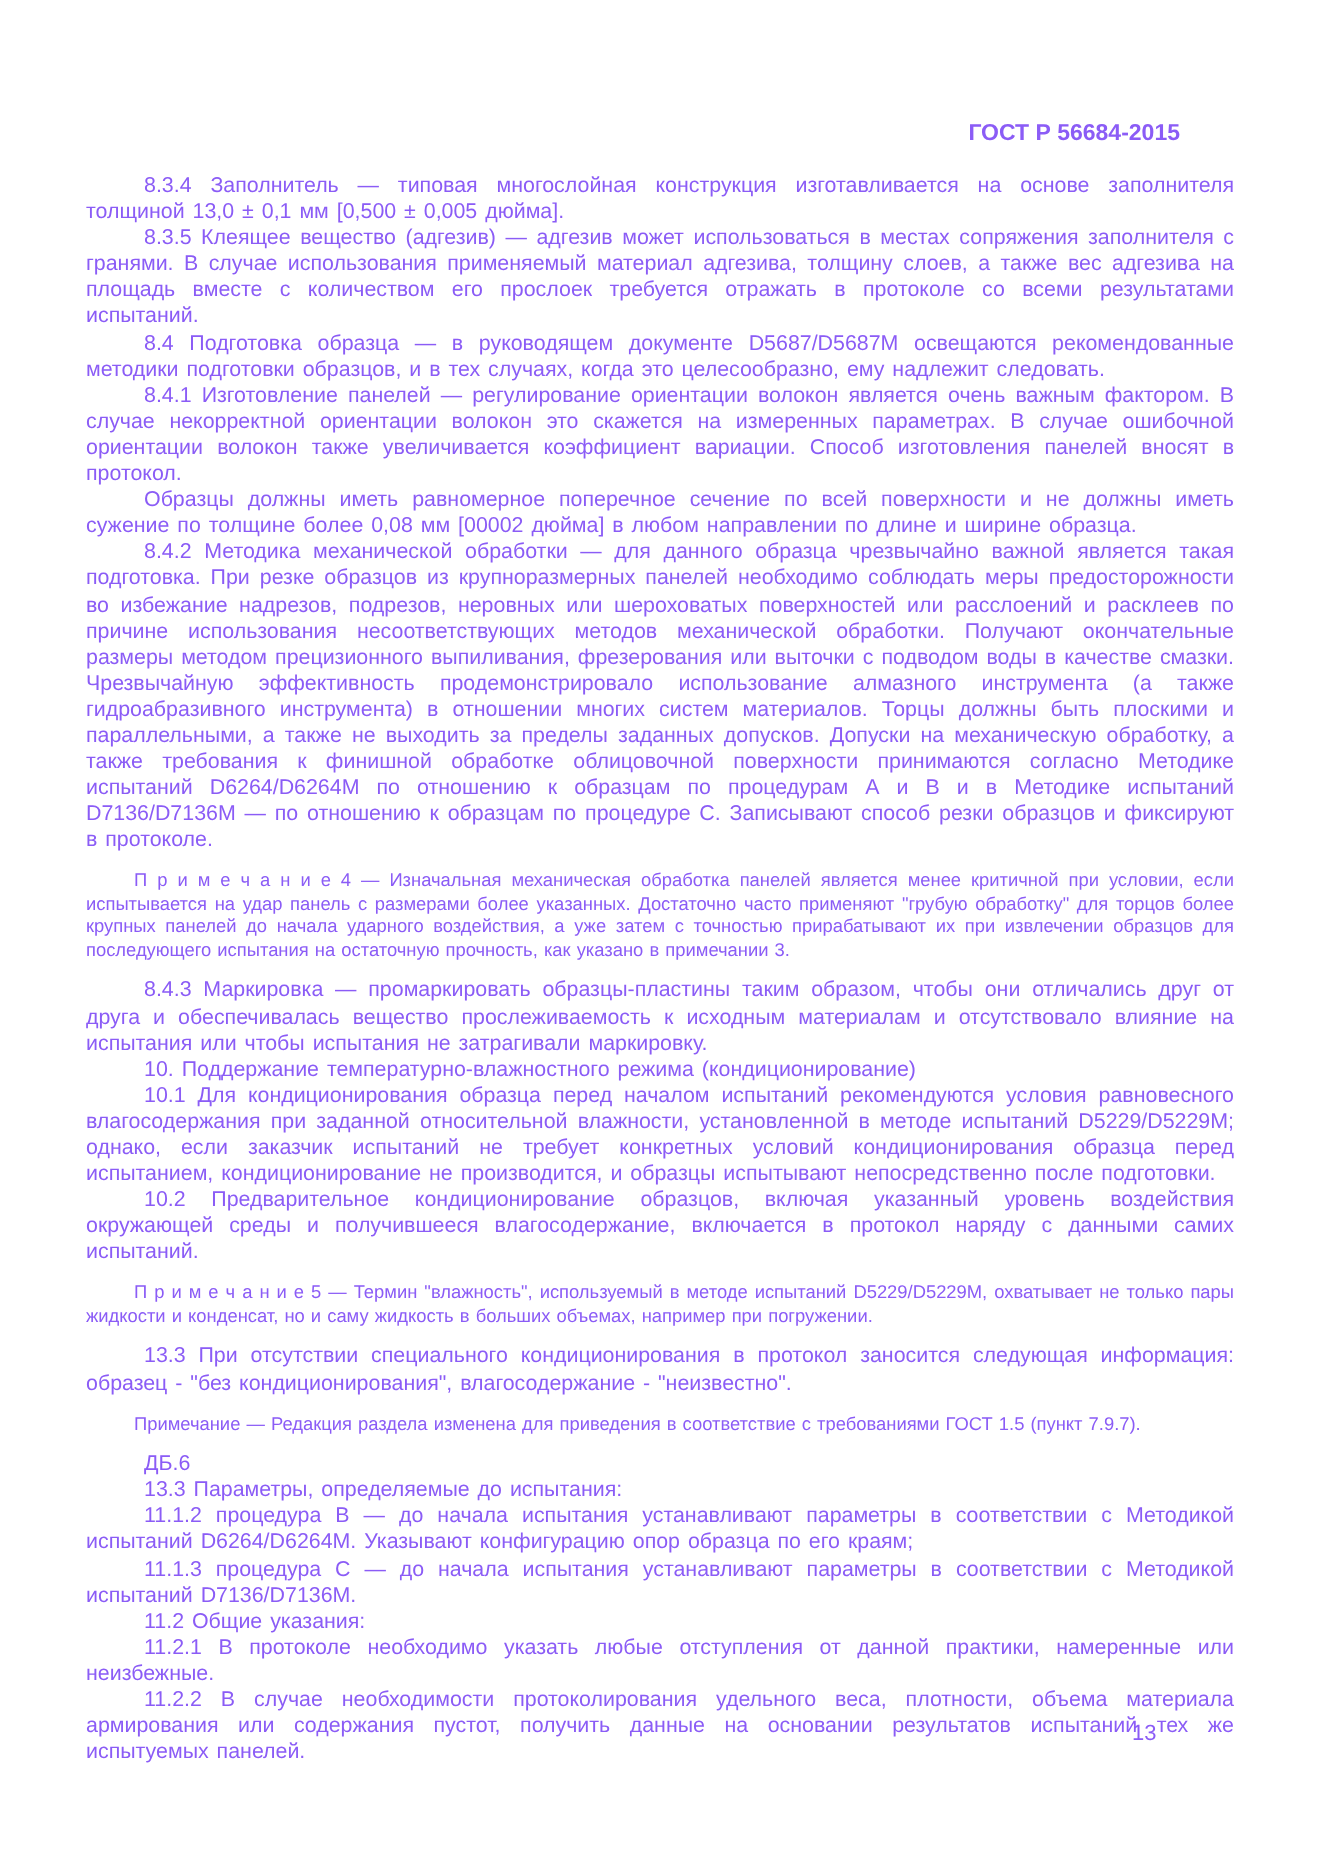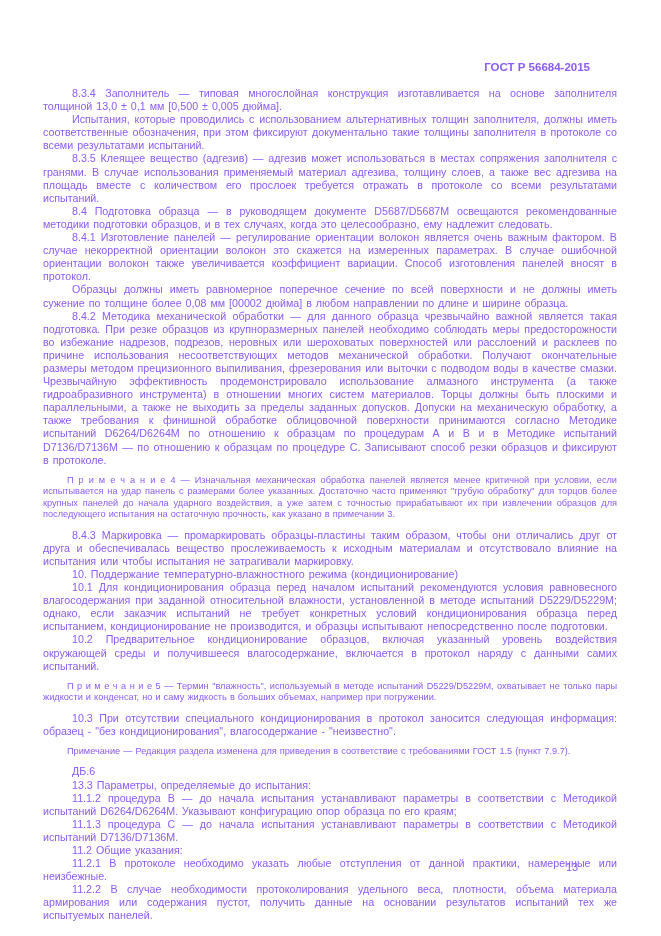--- a/index.html
+++ b/index.html
@@ -48,33 +48,32 @@
 </style>
 </head>
 <body>
 
 <div class="page">
 
   <div class="doc-header">ГОСТ Р 56684-2015</div>
 
   <div class="doc-body">
     <p class="para">8.3.4 Заполнитель — типовая многослойная конструкция изготавливается на основе заполнителя толщиной 13,0 ± 0,1 мм [0,500 ± 0,005 дюйма].</p>
-    <p class="para">Испытания, которые проводились с использованием альтернативных толщин заполнителя, должны иметь соответственные обозначения, при этом фиксируют документально такие толщины заполнителя в протоколе со всеми результатами испытаний.</p>
     <p class="para">8.3.5 Клеящее вещество (адгезив) — адгезив может использоваться в местах сопряжения заполнителя с гранями. В случае использования применяемый материал адгезива, толщину слоев, а также вес адгезива на площадь вместе с количеством его прослоек требуется отражать в протоколе со всеми результатами испытаний.</p>
     <p class="para">8.4 Подготовка образца — в руководящем документе D5687/D5687M освещаются рекомендованные методики подготовки образцов, и в тех случаях, когда это целесообразно, ему надлежит следовать.</p>
     <p class="para">8.4.1 Изготовление панелей — регулирование ориентации волокон является очень важным фактором. В случае некорректной ориентации волокон это скажется на измеренных параметрах. В случае ошибочной ориентации волокон также увеличивается коэффициент вариации. Способ изготовления панелей вносят в протокол.</p>
     <p class="para">Образцы должны иметь равномерное поперечное сечение по всей поверхности и не должны иметь сужение по толщине более 0,08 мм [00002 дюйма] в любом направлении по длине и ширине образца.</p>
     <p class="para">8.4.2 Методика механической обработки — для данного образца чрезвычайно важной является такая подготовка. При резке образцов из крупноразмерных панелей необходимо соблюдать меры предосторожности во избежание надрезов, подрезов, неровных или шероховатых поверхностей или расслоений и расклеев по причине использования несоответствующих методов механической обработки. Получают окончательные размеры методом прецизионного выпиливания, фрезерования или выточки с подводом воды в качестве смазки. Чрезвычайную эффективность продемонстрировало использование алмазного инструмента (а также гидроабразивного инструмента) в отношении многих систем материалов. Торцы должны быть плоскими и параллельными, а также не выходить за пределы заданных допусков. Допуски на механическую обработку, а также требования к финишной обработке облицовочной поверхности принимаются согласно Методике испытаний D6264/D6264M по отношению к образцам по процедурам А и В и в Методике испытаний D7136/D7136M — по отношению к образцам по процедуре С. Записывают способ резки образцов и фиксируют в протоколе.</p>
     <p class="para note">П р и м е ч а н и е 4 — Изначальная механическая обработка панелей является менее критичной при условии, если испытывается на удар панель с размерами более указанных. Достаточно часто применяют "грубую обработку" для торцов более крупных панелей до начала ударного воздействия, а уже затем с точностью прирабатывают их при извлечении образцов для последующего испытания на остаточную прочность, как указано в примечании 3.</p>
     <p class="para">8.4.3 Маркировка — промаркировать образцы-пластины таким образом, чтобы они отличались друг от друга и обеспечивалась вещество прослеживаемость к исходным материалам и отсутствовало влияние на испытания или чтобы испытания не затрагивали маркировку.</p>
     <p class="para bold">10. Поддержание температурно-влажностного режима (кондиционирование)</p>
     <p class="para">10.1 Для кондиционирования образца перед началом испытаний рекомендуются условия равновесного влагосодержания при заданной относительной влажности, установленной в методе испытаний D5229/D5229M; однако, если заказчик испытаний не требует конкретных условий кондиционирования образца перед испытанием, кондиционирование не производится, и образцы испытывают непосредственно после подготовки.</p>
     <p class="para">10.2 Предварительное кондиционирование образцов, включая указанный уровень воздействия окружающей среды и получившееся влагосодержание, включается в протокол наряду с данными самих испытаний.</p>
     <p class="para note">П р и м е ч а н и е 5 — Термин "влажность", используемый в методе испытаний D5229/D5229M, охватывает не только пары жидкости и конденсат, но и саму жидкость в больших объемах, например при погружении.</p>
-    <p class="para">10.3 При отсутствии специального кондиционирования в протокол заносится следующая информация: образец - "без кондиционирования", влагосодержание - "неизвестно".</p>
+    <p class="para">13.3 При отсутствии специального кондиционирования в протокол заносится следующая информация: образец - "без кондиционирования", влагосодержание - "неизвестно".</p>
     <p class="para note">Примечание — Редакция раздела изменена для приведения в соответствие с требованиями ГОСТ 1.5 (пункт 7.9.7).</p>
     <p class="para">ДБ.6</p>
     <p class="para">13.3 Параметры, определяемые до испытания:</p>
     <p class="para">11.1.2 процедура В — до начала испытания устанавливают параметры в соответствии с Методикой испытаний D6264/D6264M. Указывают конфигурацию опор образца по его краям;</p>
     <p class="para">11.1.3 процедура С — до начала испытания устанавливают параметры в соответствии с Методикой испытаний D7136/D7136M.</p>
     <p class="para">11.2 Общие указания:</p>
     <p class="para">11.2.1 В протоколе необходимо указать любые отступления от данной практики, намеренные или неизбежные.</p>
     <p class="para">11.2.2 В случае необходимости протоколирования удельного веса, плотности, объема материала армирования или содержания пустот, получить данные на основании результатов испытаний тех же испытуемых панелей.</p>
   </div>
 

